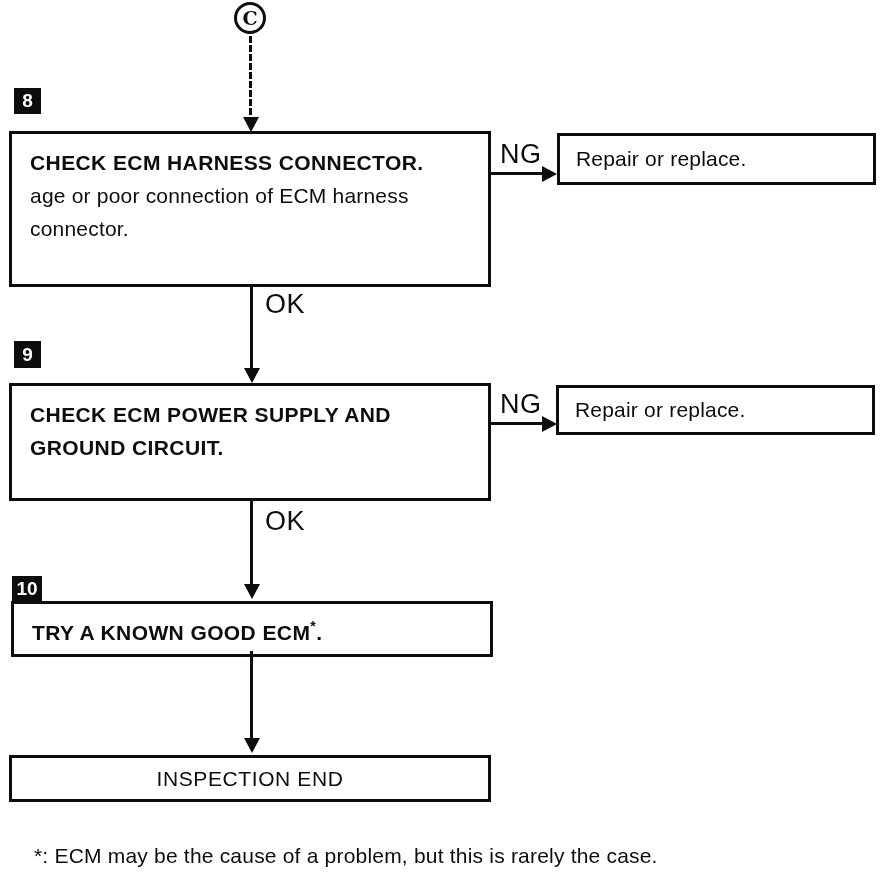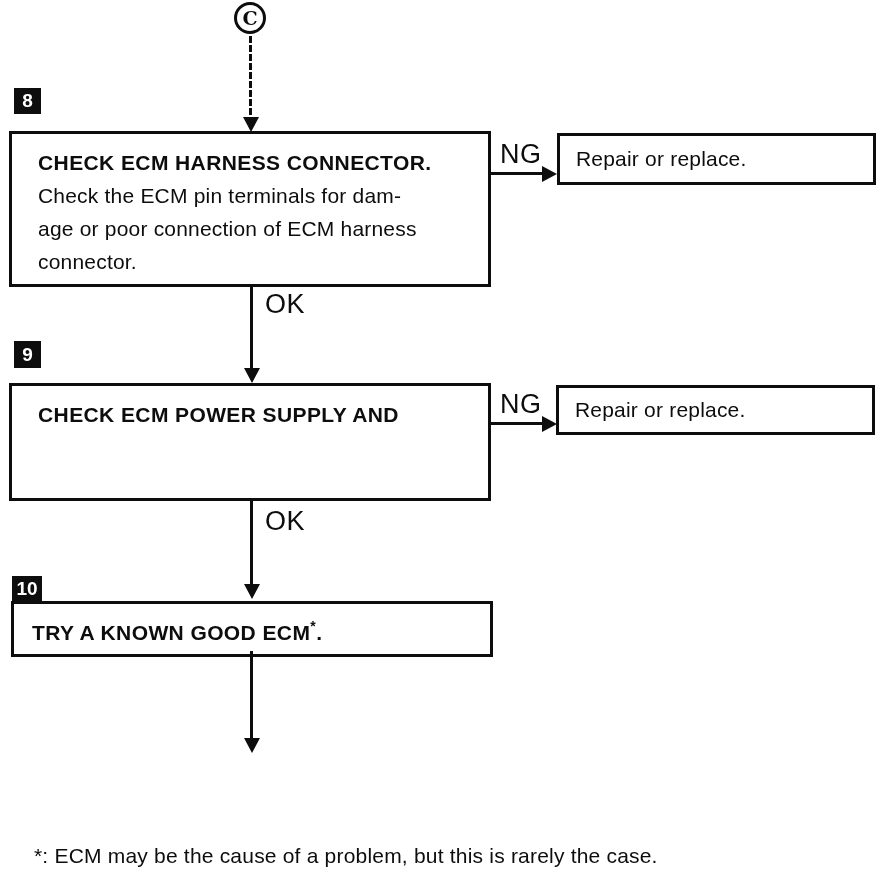--- a/index.html
+++ b/index.html
@@ -64,21 +64,21 @@
   }
   .fbox .title {
     font-weight: bold;
     letter-spacing: 0.4px;
     line-height: 33px;
   }
   .fbox .body-line {
     line-height: 33px;
     letter-spacing: 0.2px;
   }
-  .pad { padding: 12px 26px; }
+  .pad { padding: 12px 18px; }
 
   .result-box {
     border: 3px solid #0d0d0d;
     display: flex; align-items: center;
     padding-left: 16px;
     letter-spacing: 0.2px;
   }
 
   .branch-label {
     font-size: 27px;
@@ -111,41 +111,41 @@
     <span>C</span>
   </div>
   <div class="abs vline dotty" style="left:249px; top:36px; height:86px;"></div>
   <div class="abs arr-down" style="left:243px; top:117px;"></div>
 
   <div class="abs badge" style="left:14px; top:88px; width:27px; height:26px;">
     <span>8</span>
   </div>
   <div class="abs fbox pad" style="left:9px; top:131px; width:482px; height:156px;">
     <div class="title">CHECK ECM HARNESS CONNECTOR.</div>
-    <div class="body-line">Check the ECM pin terminals for dam-</div>
     <div class="body-line">age or poor connection of ECM harness</div>
     <div class="body-line">connector.</div>
   </div>
 
   <div class="abs branch-label" style="left:500px; top:139px;">NG</div>
   <div class="abs hline" style="left:491px; top:172px; width:54px;"></div>
   <div class="abs arr-right" style="left:542px; top:166px;"></div>
   <div class="abs result-box" style="left:557px; top:133px; width:319px; height:52px;">
     <span>Repair or replace.</span>
   </div>
 
   <div class="abs vline" style="left:250px; top:287px; height:84px;"></div>
   <div class="abs arr-down" style="left:244px; top:368px;"></div>
   <div class="abs branch-label" style="left:265px; top:289px;">OK</div>
 
   <div class="abs badge" style="left:14px; top:341px; width:27px; height:27px;">
     <span>9</span>
   </div>
   <div class="abs fbox pad" style="left:9px; top:383px; width:482px; height:118px;">
     <div class="title">CHECK ECM POWER SUPPLY AND</div>
+    <div class="title">GROUND CIRCUIT.</div>
   </div>
 
   <div class="abs branch-label" style="left:500px; top:389px;">NG</div>
   <div class="abs hline" style="left:491px; top:422px; width:54px;"></div>
   <div class="abs arr-right" style="left:542px; top:416px;"></div>
   <div class="abs result-box" style="left:556px; top:385px; width:319px; height:50px;">
     <span>Repair or replace.</span>
   </div>
 
   <div class="abs vline" style="left:250px; top:501px; height:86px;"></div>
@@ -155,16 +155,19 @@
   <div class="abs badge" style="left:12px; top:576px; width:30px; height:26px;">
     <span>10</span>
   </div>
   <div class="abs fbox" style="left:11px; top:601px; width:482px; height:56px; display:flex; align-items:center; padding-left:18px;">
     <div class="title"><span>TRY A KNOWN GOOD ECM</span><sup class="star">*</sup><span>.</span></div>
   </div>
 
   <div class="abs vline" style="left:250px; top:651px; height:90px;"></div>
   <div class="abs arr-down" style="left:244px; top:738px;"></div>
 
+  <div class="abs end-box" style="left:9px; top:755px; width:482px; height:47px;">
+    <span>INSPECTION END</span>
+  </div>
 
   <div class="abs footnote" style="left:10px; top:843px;margin-left:24px;">*: ECM may be the cause of a problem, but this is rarely the case.</div>
 
 </div>
 
 </body></html>

